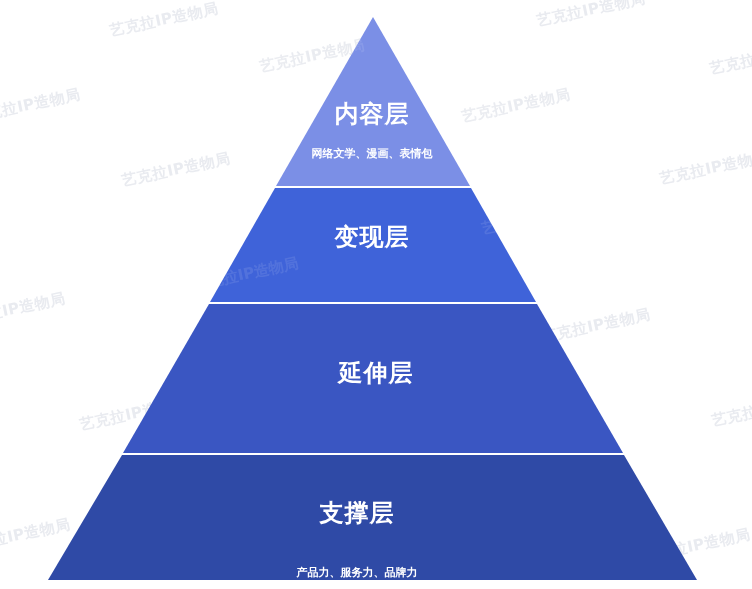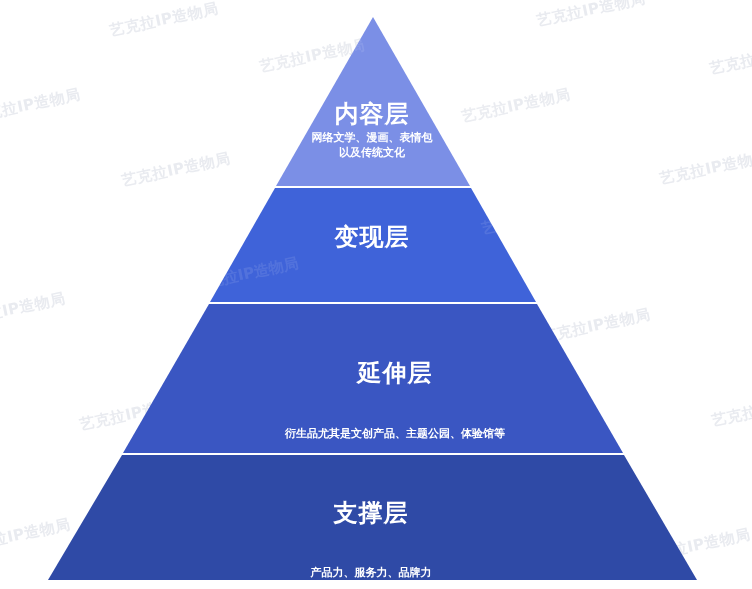--- a/index.html
+++ b/index.html
@@ -41,35 +41,31 @@
   <polygon points="122,455 624,455 697,580 48,580" fill="#2f4aa6"></polygon>
 </svg>
 
 <div class="wm-over" style="left:258px;top:58px;">艺克拉IP造物局</div>
 <div class="wm-over" style="left:460px;top:108px;">艺克拉IP造物局</div>
 <div class="wm-over" style="left:192px;top:276px;">艺克拉IP造物局</div>
 <div class="wm-over" style="left:480px;top:220px;">艺克拉IP造物局</div>
 
 <div class="layer-text" style="left:372px;top:98px;">
   <div class="title">内容层</div>
-  <div class="desc" style="text-align:center;">
+  <div class="desc" style="margin-top:16px;text-align:center;">
     <div>网络文学、漫画、表情包</div>
-    <div>以及传统文化</div>
   </div>
 </div>
 
 <div class="layer-text" style="left:372px;top:221px;">
   <div class="title">变现层</div>
 </div>
 
-<div class="layer-text" style="left:395px;top:357px;font-family:Liberation Serif, serif;">
+<div class="layer-text" style="left:376px;top:357px;font-family:Liberation Serif, serif;">
   <div class="title">延伸层</div>
-  <div class="desc" style="margin-top:37px;">
-    <div>衍生品尤其是文创产品、主题公园、体验馆等</div>
-  </div>
 </div>
 
-<div class="layer-text" style="left:371px;top:497px;">
+<div class="layer-text" style="left:357px;top:497px;">
   <div class="title">支撑层</div>
   <div class="desc" style="margin-top:36px;">
     <div>产品力、服务力、品牌力</div>
   </div>
 </div>
 
 </body></html>

